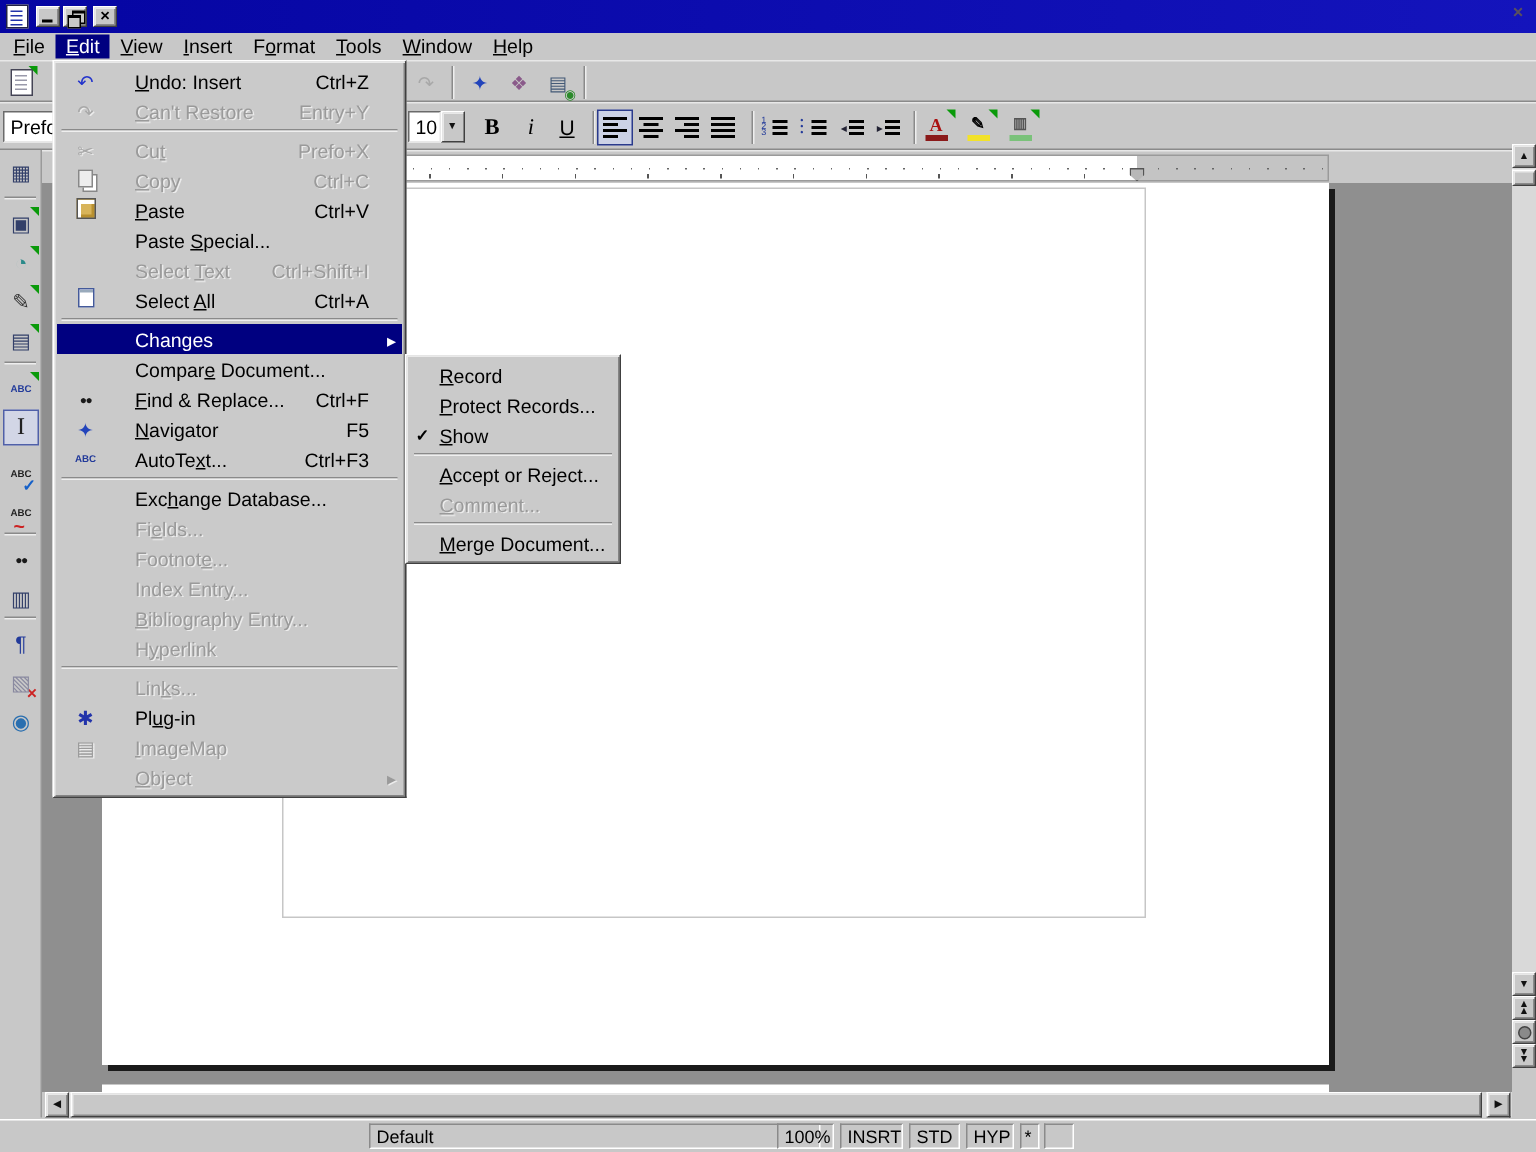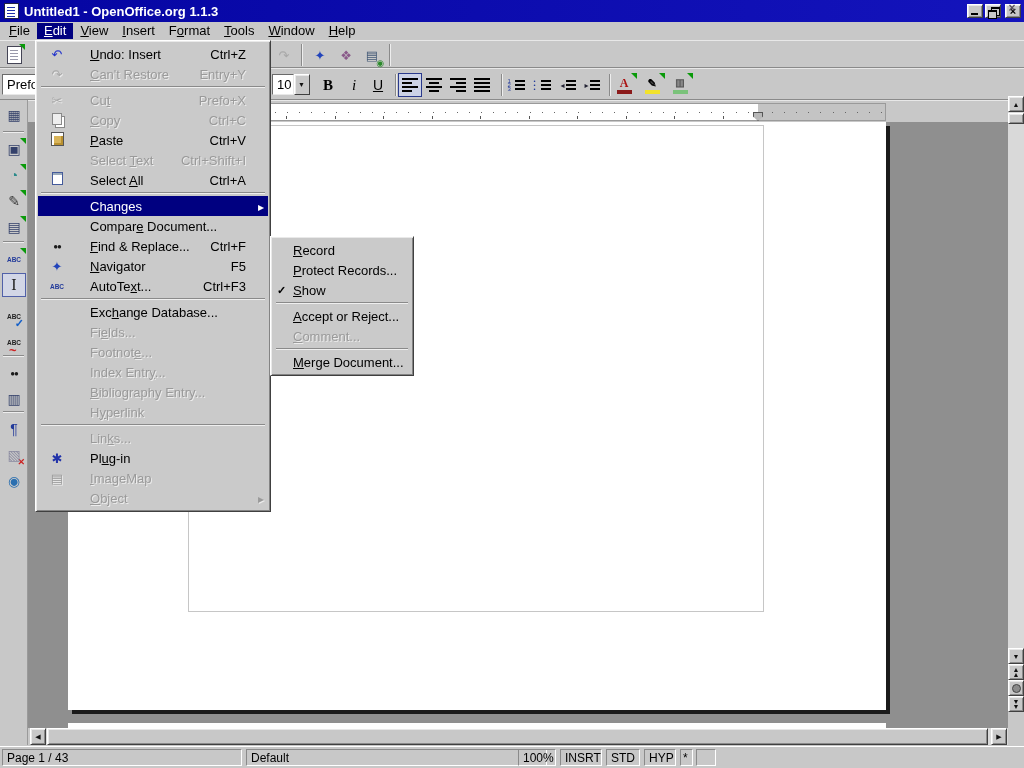--- a/index.html
+++ b/index.html
@@ -119,21 +119,20 @@
 .statusbar{position:absolute;left:0;top:746px;width:1024px;height:22px;background:#c8c8c8;border-top:1px solid #fff;font-size:12px}
 .scell{position:absolute;top:2px;height:17px;border:1px solid;border-color:#8a8a8a #fff #fff #8a8a8a;padding:1px 4px;color:#000;white-space:nowrap;overflow:hidden}
 </style>
 </head>
 <body>
 
 <div class="screen" data-name="application-window">
 
   <div class="titlebar" data-name="title-bar">
     <span class="tb-icon" data-name="app-icon"></span>
-    <span class="tb-title" data-name="window-title">Untitled1 - OpenOffice.org 1.1.3</span>
     <span class="tb-btns">
       <span class="wbtn" data-name="minimize-button"></span>
       <span class="wbtn" data-name="restore-button"></span>
       <span class="wbtn wbtn-close" data-name="close-button">×</span>
     </span>
   </div>
 
   <div class="menubar" data-name="menu-bar">
       <span class="mbi" data-name="menubar-item-file">
     <span><span class="u">F</span>ile</span>
@@ -393,21 +392,20 @@
   </div>
   <div class="vsb-corner" data-name="scrollbar-corner"></div>
 
   <div class="hsb" data-name="horizontal-scrollbar">
     <span class="sbtn arrL" style="left:0;top:0" data-name="scroll-left-button"></span>
     <span class="hthumb" data-name="horizontal-scroll-thumb"></span>
     <span class="sbtn arrR" style="left:961px;top:0" data-name="scroll-right-button"></span>
   </div>
 
   <div class="statusbar" data-name="status-bar">
-    <span class="scell" style="left:2px;width:240px" data-name="status-page">Page 1 / 43</span>
     <span class="scell" style="left:246px;width:301px" data-name="status-page-style">Default</span>
     <span class="scell" style="left:518px;width:38px;text-align:right" data-name="status-zoom">100%</span>
     <span class="scell" style="left:560px;width:42px;text-align:center" data-name="status-insert-mode">INSRT</span>
     <span class="scell" style="left:606px;width:34px;text-align:center" data-name="status-selection-mode">STD</span>
     <span class="scell" style="left:644px;width:32px;text-align:center" data-name="status-hyperlink-mode">HYP</span>
     <span class="scell" style="left:680px;width:13px;padding:1px 2px" data-name="status-modified-flag">*</span>
     <span class="scell" style="left:696px;width:20px" data-name="status-cell-empty"></span>
   </div>
 
   <div class="menu" id="edit-menu" data-name="edit-menu">
@@ -435,20 +433,26 @@
     <span class="mi-label"><span class="u">C</span>opy</span>
     <span class="mi-short">Ctrl+C</span>
     <span class="mi-arrow" data-name="submenu-arrow-icon"></span>
   </div>
       <div class="mrow ic-paste" data-name="menu-item-paste">
     <span class="mi-icon" data-name="paste-icon"></span>
     <span class="mi-label"><span class="u">P</span>aste</span>
     <span class="mi-short">Ctrl+V</span>
     <span class="mi-arrow" data-name="submenu-arrow-icon"></span>
   </div>
+      <div class="mrow" data-name="menu-item-paste-special">
+    <span class="mi-icon"></span>
+    <span class="mi-label">Paste <span class="u">S</span>pecial...</span>
+    <span class="mi-short"></span>
+    <span class="mi-arrow" data-name="submenu-arrow-icon"></span>
+  </div>
       <div class="mrow disabled" data-name="menu-item-select-text">
     <span class="mi-icon"></span>
     <span class="mi-label">Select <span class="u">T</span>ext</span>
     <span class="mi-short">Ctrl+Shift+I</span>
     <span class="mi-arrow" data-name="submenu-arrow-icon"></span>
   </div>
       <div class="mrow ic-selall" data-name="menu-item-select-all">
     <span class="mi-icon" data-name="select-all-icon"></span>
     <span class="mi-label">Select <span class="u">A</span>ll</span>
     <span class="mi-short">Ctrl+A</span>

